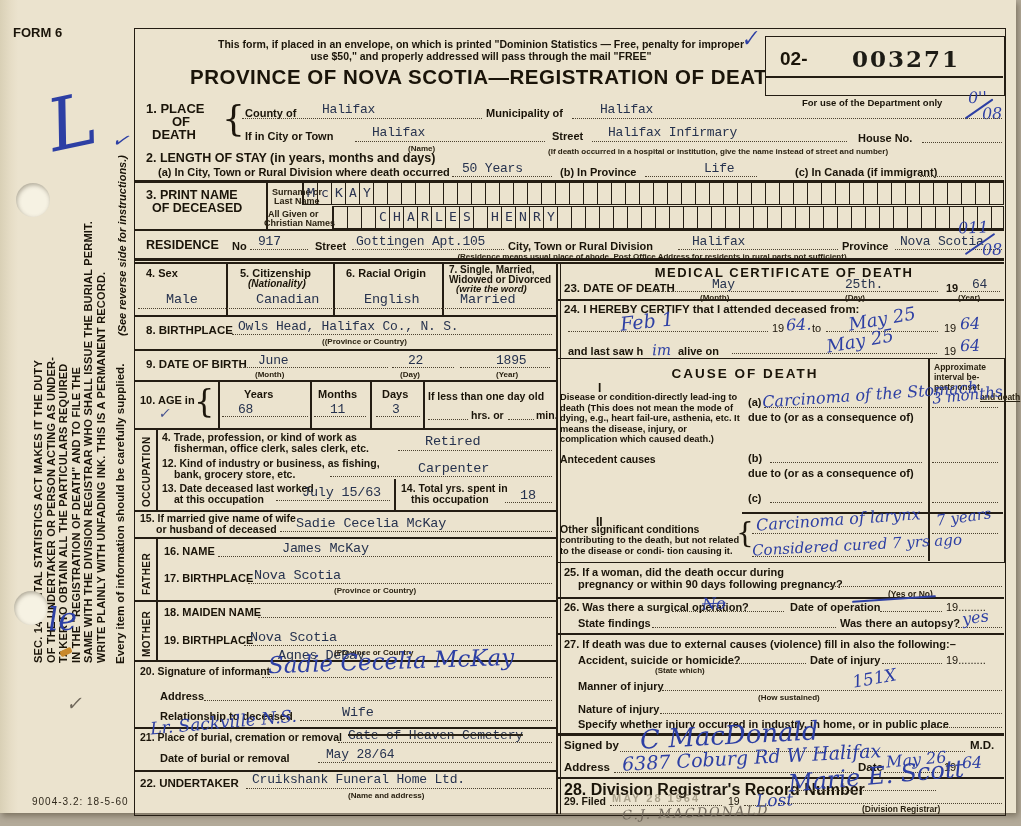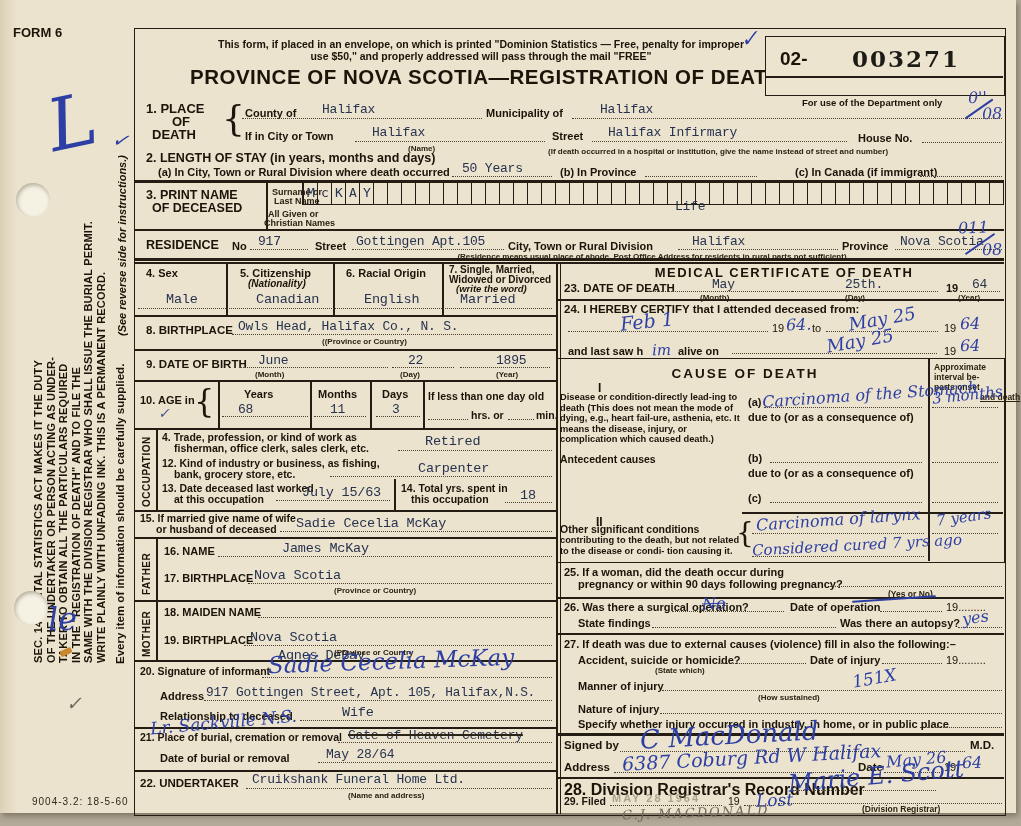--- a/index.html
+++ b/index.html
@@ -97,36 +97,39 @@
   <div class="lbl" style="left:858px;top:132px;">House No.</div>
   <div class="dt" style="left:922px;top:142px;width:80px;"></div>
   <div class="cap" style="left:548px;top:147px;">(If death occurred in a hospital or institution, give the name instead of street and number)</div>
 
   <div class="lbl" style="left:146px;top:151px;font-size:12.5px;">2. LENGTH OF STAY (in years, months and days)</div>
   <div class="lbl" style="left:158px;top:166px;">(a) In City, Town or Rural Division where death occurred</div>
   <div class="dt" style="left:452px;top:176px;width:100px;"></div>
   <div class="typed" style="left:462px;top:161px;font-size:13px;">50 Years</div>
   <div class="lbl" style="left:560px;top:166px;">(b) In Province</div>
   <div class="dt" style="left:645px;top:176px;width:112px;"></div>
-  <div class="typed" style="left:675px;top:161px;font-size:13px;margin-top:38px;">Life</div>
+  <div class="typed" style="left:704px;top:161px;font-size:13px;">Life</div>
   <div class="lbl" style="left:762px;top:166px;padding-left:33px;">(c) In Canada (if immigrant)</div>
   <div class="dt" style="left:920px;top:176px;width:82px;"></div>
 
   <div class="hline hbold" style="left:134px;top:180px;width:870px;"></div>
 
   <div class="lbl" style="left:146px;top:188px;font-size:12.5px;">3. PRINT NAME</div>
   <div class="lbl" style="left:152px;top:201px;font-size:12.5px;">OF DECEASED</div>
   <div class="vline" style="left:266px;top:180px;height:49px;"></div>
   <div class="cap" style="left:272px;top:187px;font-size:9px;">Surname or</div>
   <div class="cap" style="left:274px;top:196px;font-size:9px;">Last Name</div>
   <div class="boxrow" style="left:302px;top:182px;width:700px;">
     <span style="padding-left:4px;">McKAY</span>
   </div>
   <div class="cap" style="left:268px;top:209px;font-size:9px;">All Given or</div>
   <div class="cap" style="left:264px;top:218px;font-size:9px;">Christian Names</div>
+  <div class="boxrow" style="left:332px;top:206px;width:670px;">
+    <span style="padding-left:46px;">CHARLES HENRY</span>
+  </div>
   <div class="hline" style="left:134px;top:229px;width:870px;"></div>
 
   <div class="lbl" style="left:146px;top:238px;font-size:12.5px;">RESIDENCE</div>
   <div class="lbl" style="left:232px;top:240px;">No</div>
   <div class="dt" style="left:250px;top:249px;width:58px;"></div>
   <div class="typed" style="left:258px;top:234px;font-size:13px;">917</div>
   <div class="lbl" style="left:315px;top:240px;">Street</div>
   <div class="dt" style="left:352px;top:249px;width:152px;"></div>
   <div class="typed" style="left:356px;top:234px;font-size:13px;">Gottingen Apt.105</div>
   <div class="lbl" style="left:508px;top:240px;">City, Town or Rural Division</div>
@@ -249,21 +252,20 @@
   <div class="dt" style="left:244px;top:645px;width:308px;"></div>
   <div class="typed" style="left:250px;top:630px;font-size:13.5px;">Nova Scotia</div>
   <div class="cap" style="left:334px;top:648px;">(Province or Country</div>
   <div class="hline" style="left:134px;top:660px;width:422px;"></div>
 
   <div class="lbl" style="left:140px;top:666px;font-size:10.5px;">20. Signature of informant</div>
   <div class="dt" style="left:262px;top:677px;width:290px;"></div>
   <div class="hw" style="left:268px;top:648px;font-size:23px;">Sadie Cecelia McKay</div>
   <div class="lbl" style="left:160px;top:690px;">Address</div>
   <div class="dt" style="left:204px;top:700px;width:348px;"></div>
-  <div class="typed" style="left:206px;top:685px;font-size:12.8px;">917 Gottingen Street, Apt. 105, Halifax,N.S.</div>
   <div class="lbl" style="left:160px;top:710px;">Relationship to deceased</div>
   <div class="dt" style="left:300px;top:720px;width:252px;"></div>
   <div class="typed" style="left:342px;top:705px;font-size:13.5px;">Wife</div>
   <div class="hline" style="left:134px;top:727px;width:422px;"></div>
 
   <div class="hw" style="left:150px;top:712px;font-size:17px;transform:rotate(-5deg);">Lr. Sackville N.S.</div>
   <div class="lbl" style="left:140px;top:732px;font-size:10.5px;">21. Place of burial, cremation or removal</div>
   <div class="dt" style="left:338px;top:742px;width:214px;"></div>
   <div class="typed strike" style="left:348px;top:728px;font-size:13px;">Gate of Heaven Cemetery</div>
   <div class="lbl" style="left:160px;top:752px;">Date of burial or removal</div>

